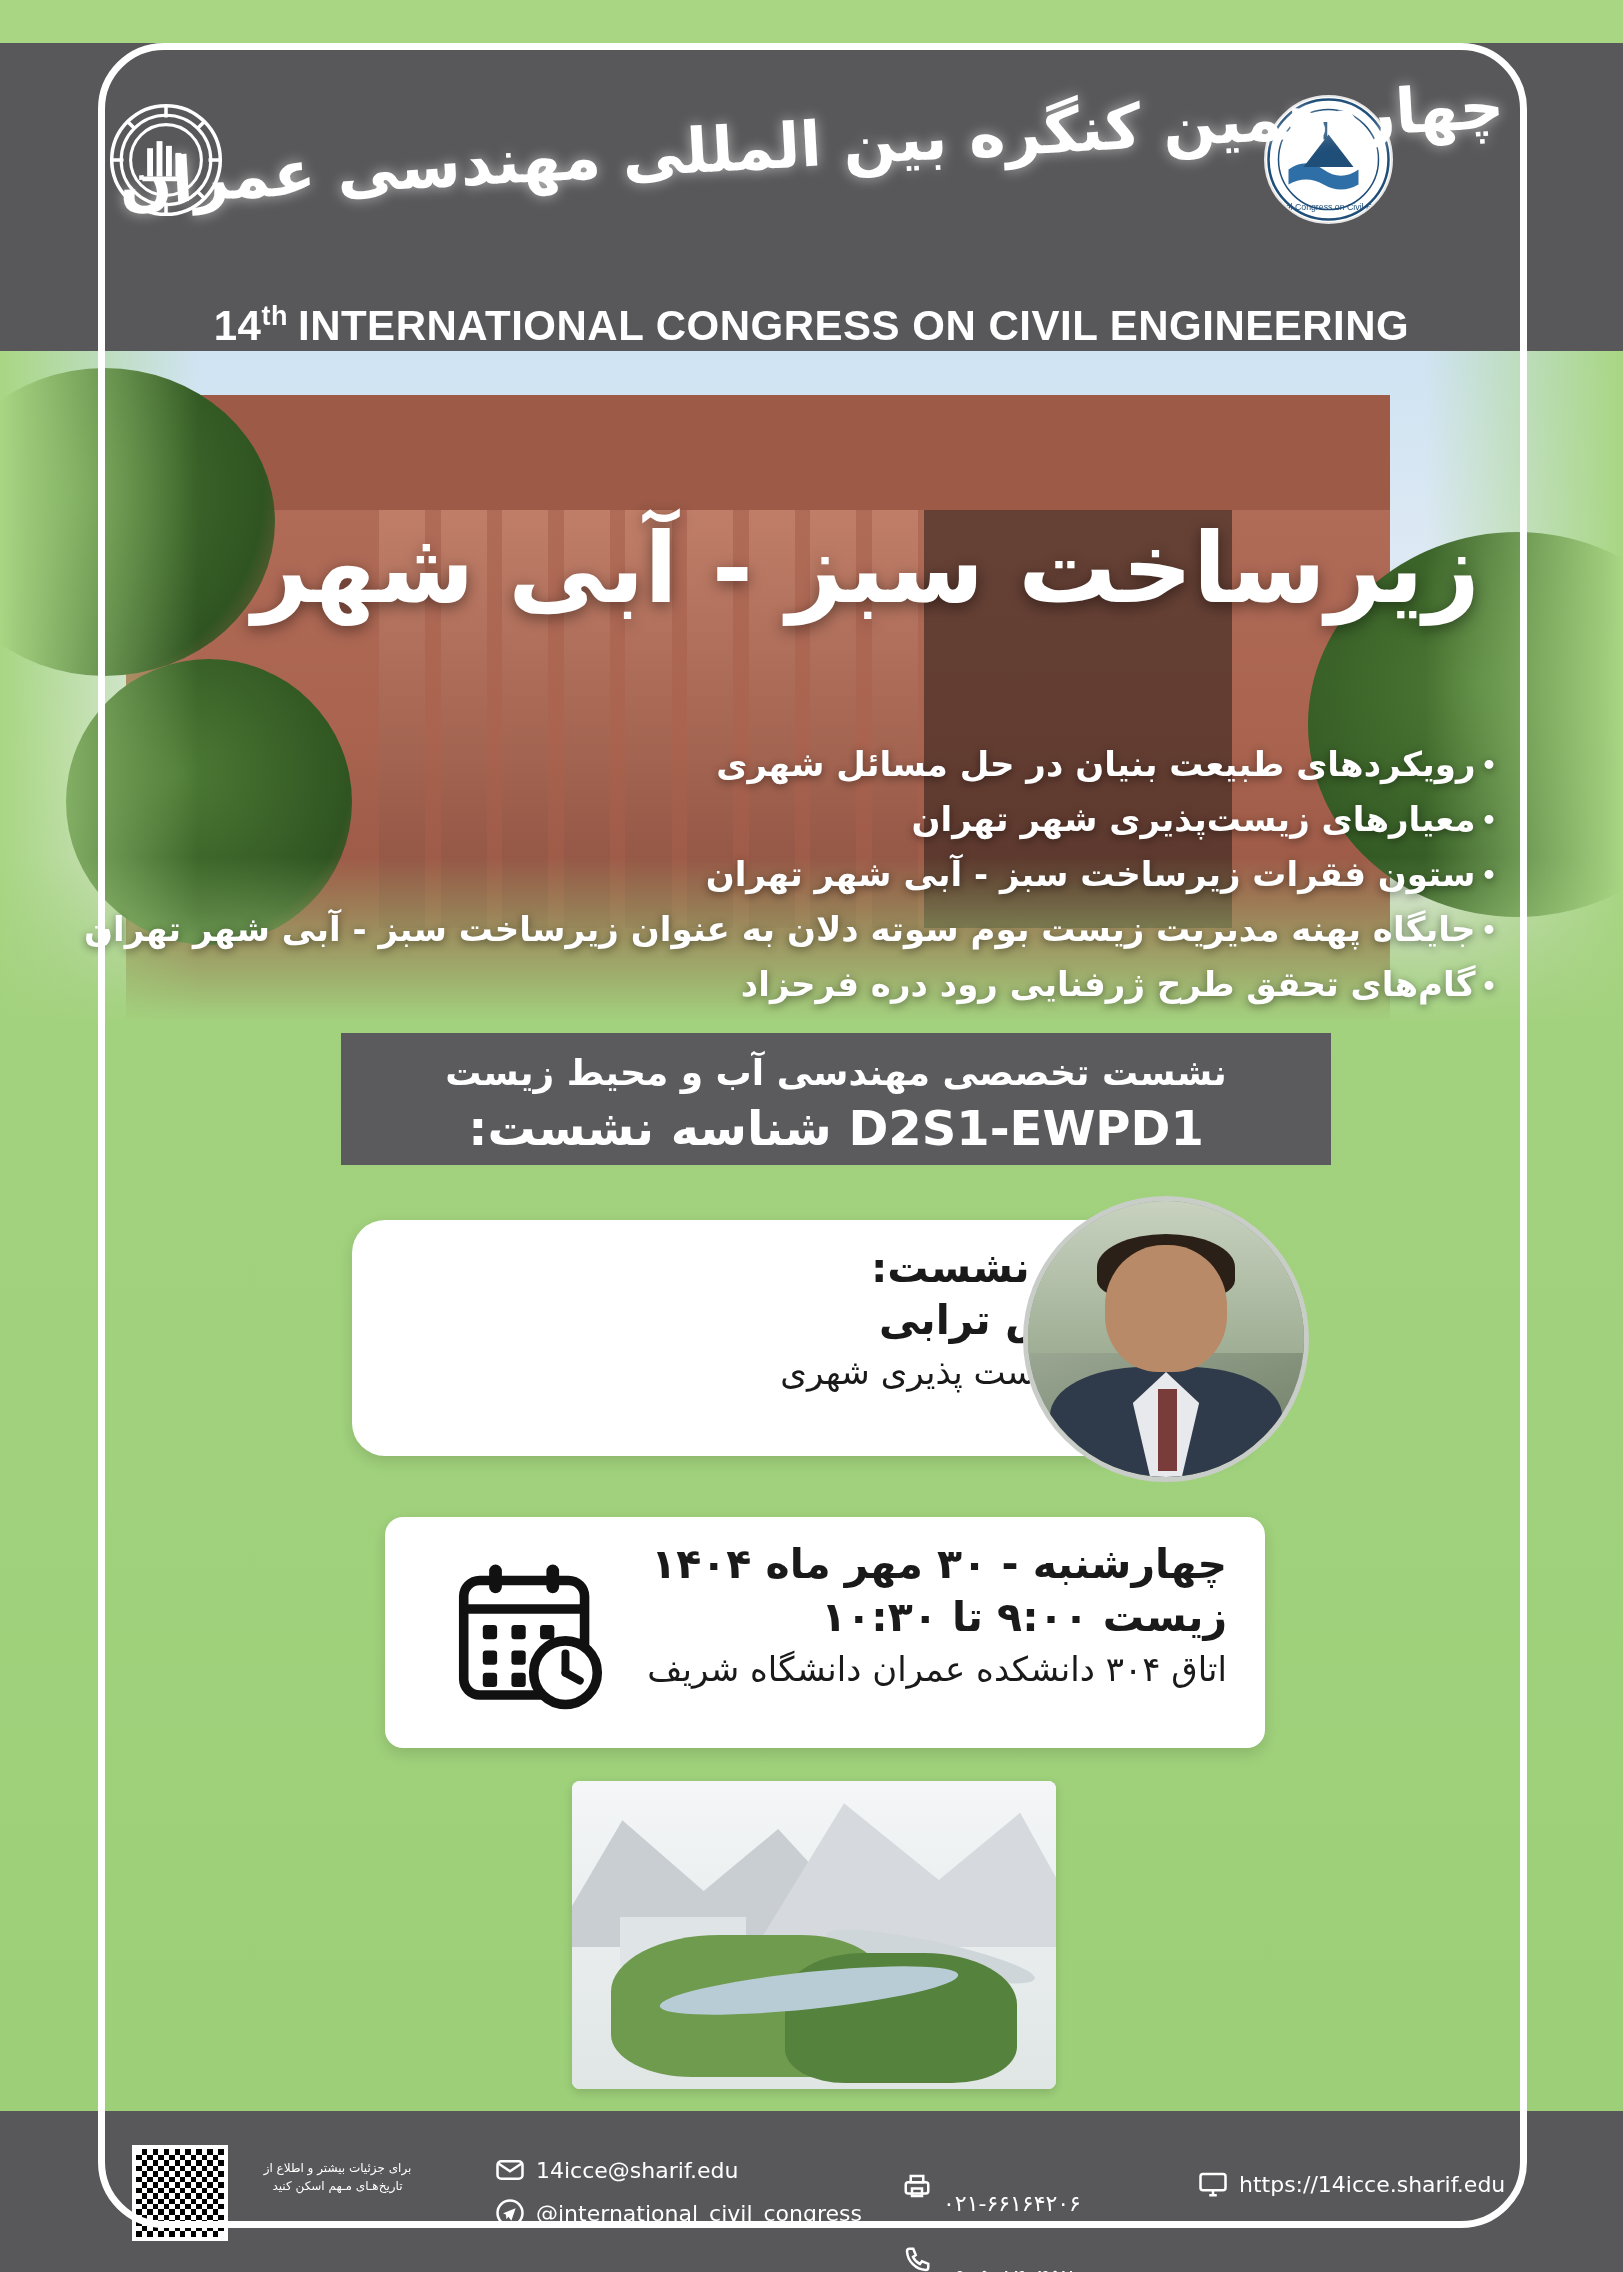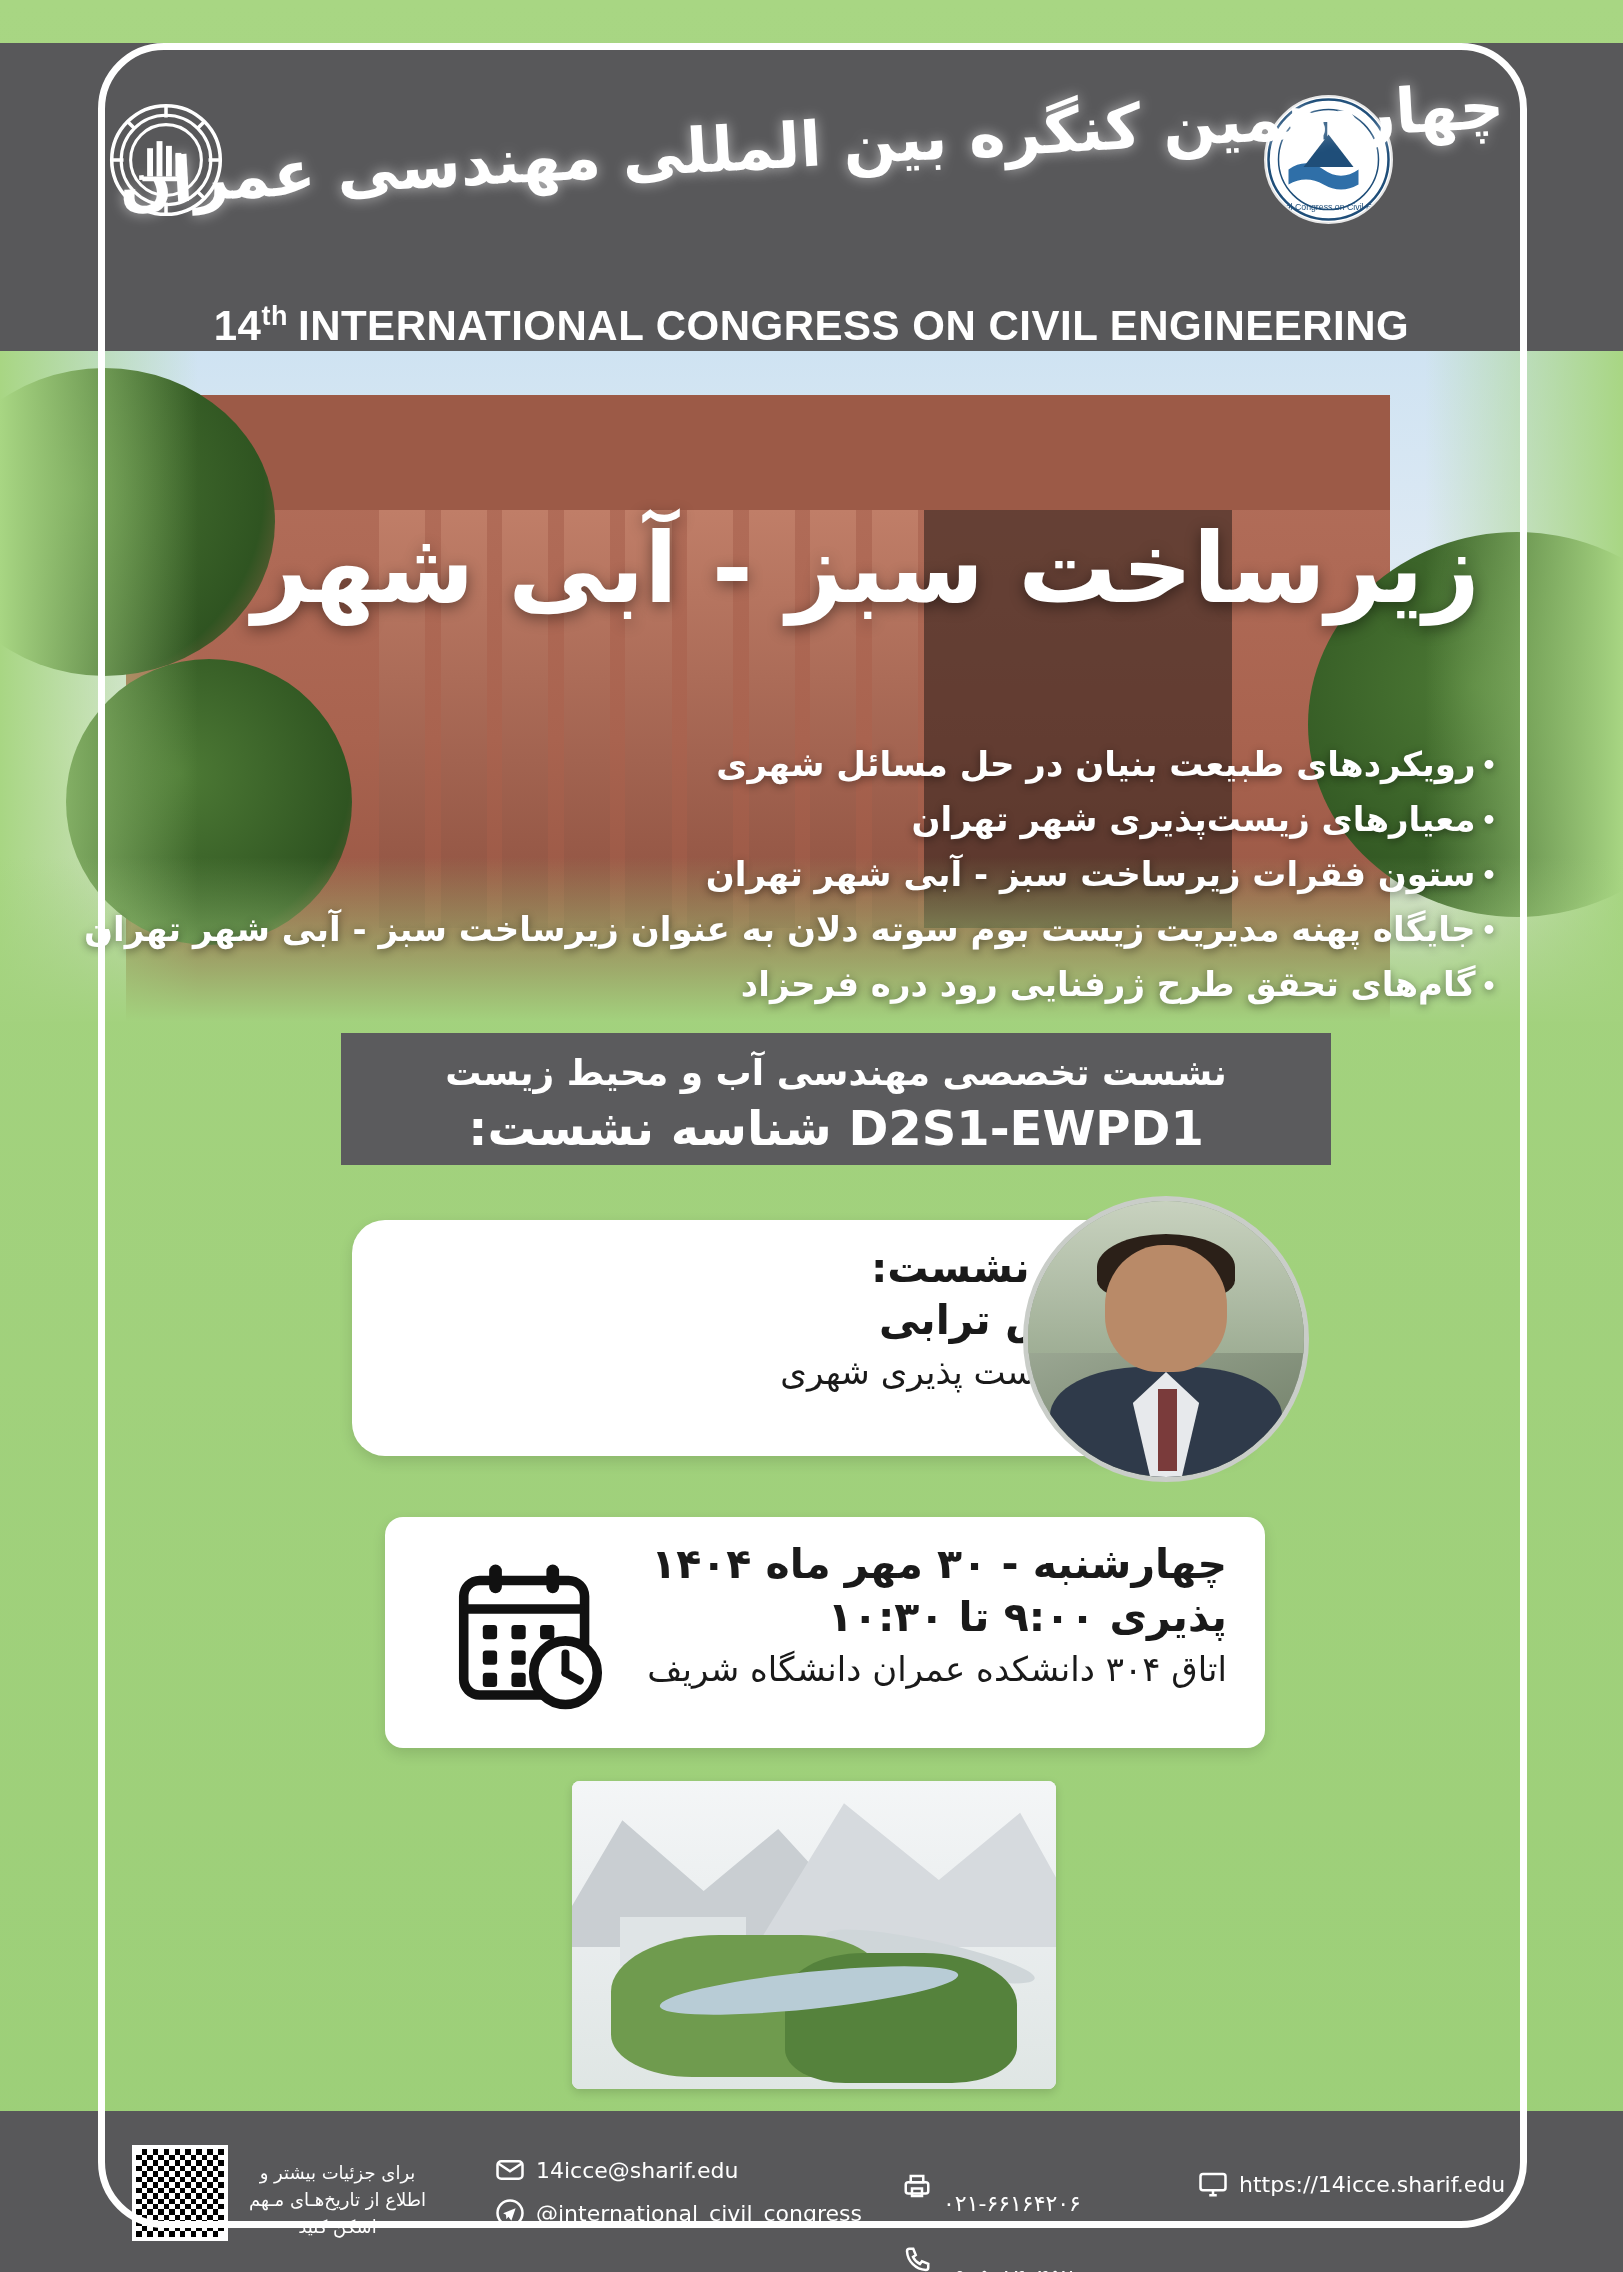--- a/index.html
+++ b/index.html
@@ -387,21 +387,21 @@
     border: 4.4px solid #ffffff;
     box-sizing: border-box;
   }
   .qr-caption {
     position: absolute;
     left: 247px;
     top: 48px;
     width: 181px;
     text-align: center;
     color: #ffffff;
-    font-size: 18px;
+    font-size: 12px;
     line-height: 1.5;
   }
   .contact-col {
     position: absolute;
     color: #ffffff;
     direction: ltr;
   }
   .contact-row {
     display: flex;
     align-items: center;
@@ -532,21 +532,21 @@
     <div class="photo-body"></div>
     <div class="photo-hair"></div>
     <div class="photo-head"></div>
     <div class="photo-shirt"></div>
     <div class="photo-tie"></div>
   </div>
 
   <div class="datetime-card">
     <div class="dt-text">
       <div class="dt-date">چهارشنبه - ۳۰ مهر ماه ۱۴۰۴</div>
-      <div class="dt-time">پذیری ۹:۰۰ تا ۱۰:۳۰</div>
+      <div class="dt-time">زیست ۹:۰۰ تا ۱۰:۳۰</div>
       <div class="dt-room">اتاق ۳۰۴ دانشکده عمران دانشگاه شریف</div>
     </div>
     <div class="cal-icon">
       <svg viewBox="0 0 100 100" width="100%" height="100%">
         <rect x="8" y="16" width="76" height="72" rx="10" fill="none" stroke="#111" stroke-width="6"></rect>
         <line x1="8" y1="34" x2="84" y2="34" stroke="#111" stroke-width="6"></line>
         <rect x="24" y="6" width="8" height="18" rx="4" fill="#111"></rect>
         <rect x="60" y="6" width="8" height="18" rx="4" fill="#111"></rect>
         <g fill="#111">
           <rect x="20" y="44" width="9" height="9" rx="2"></rect>

